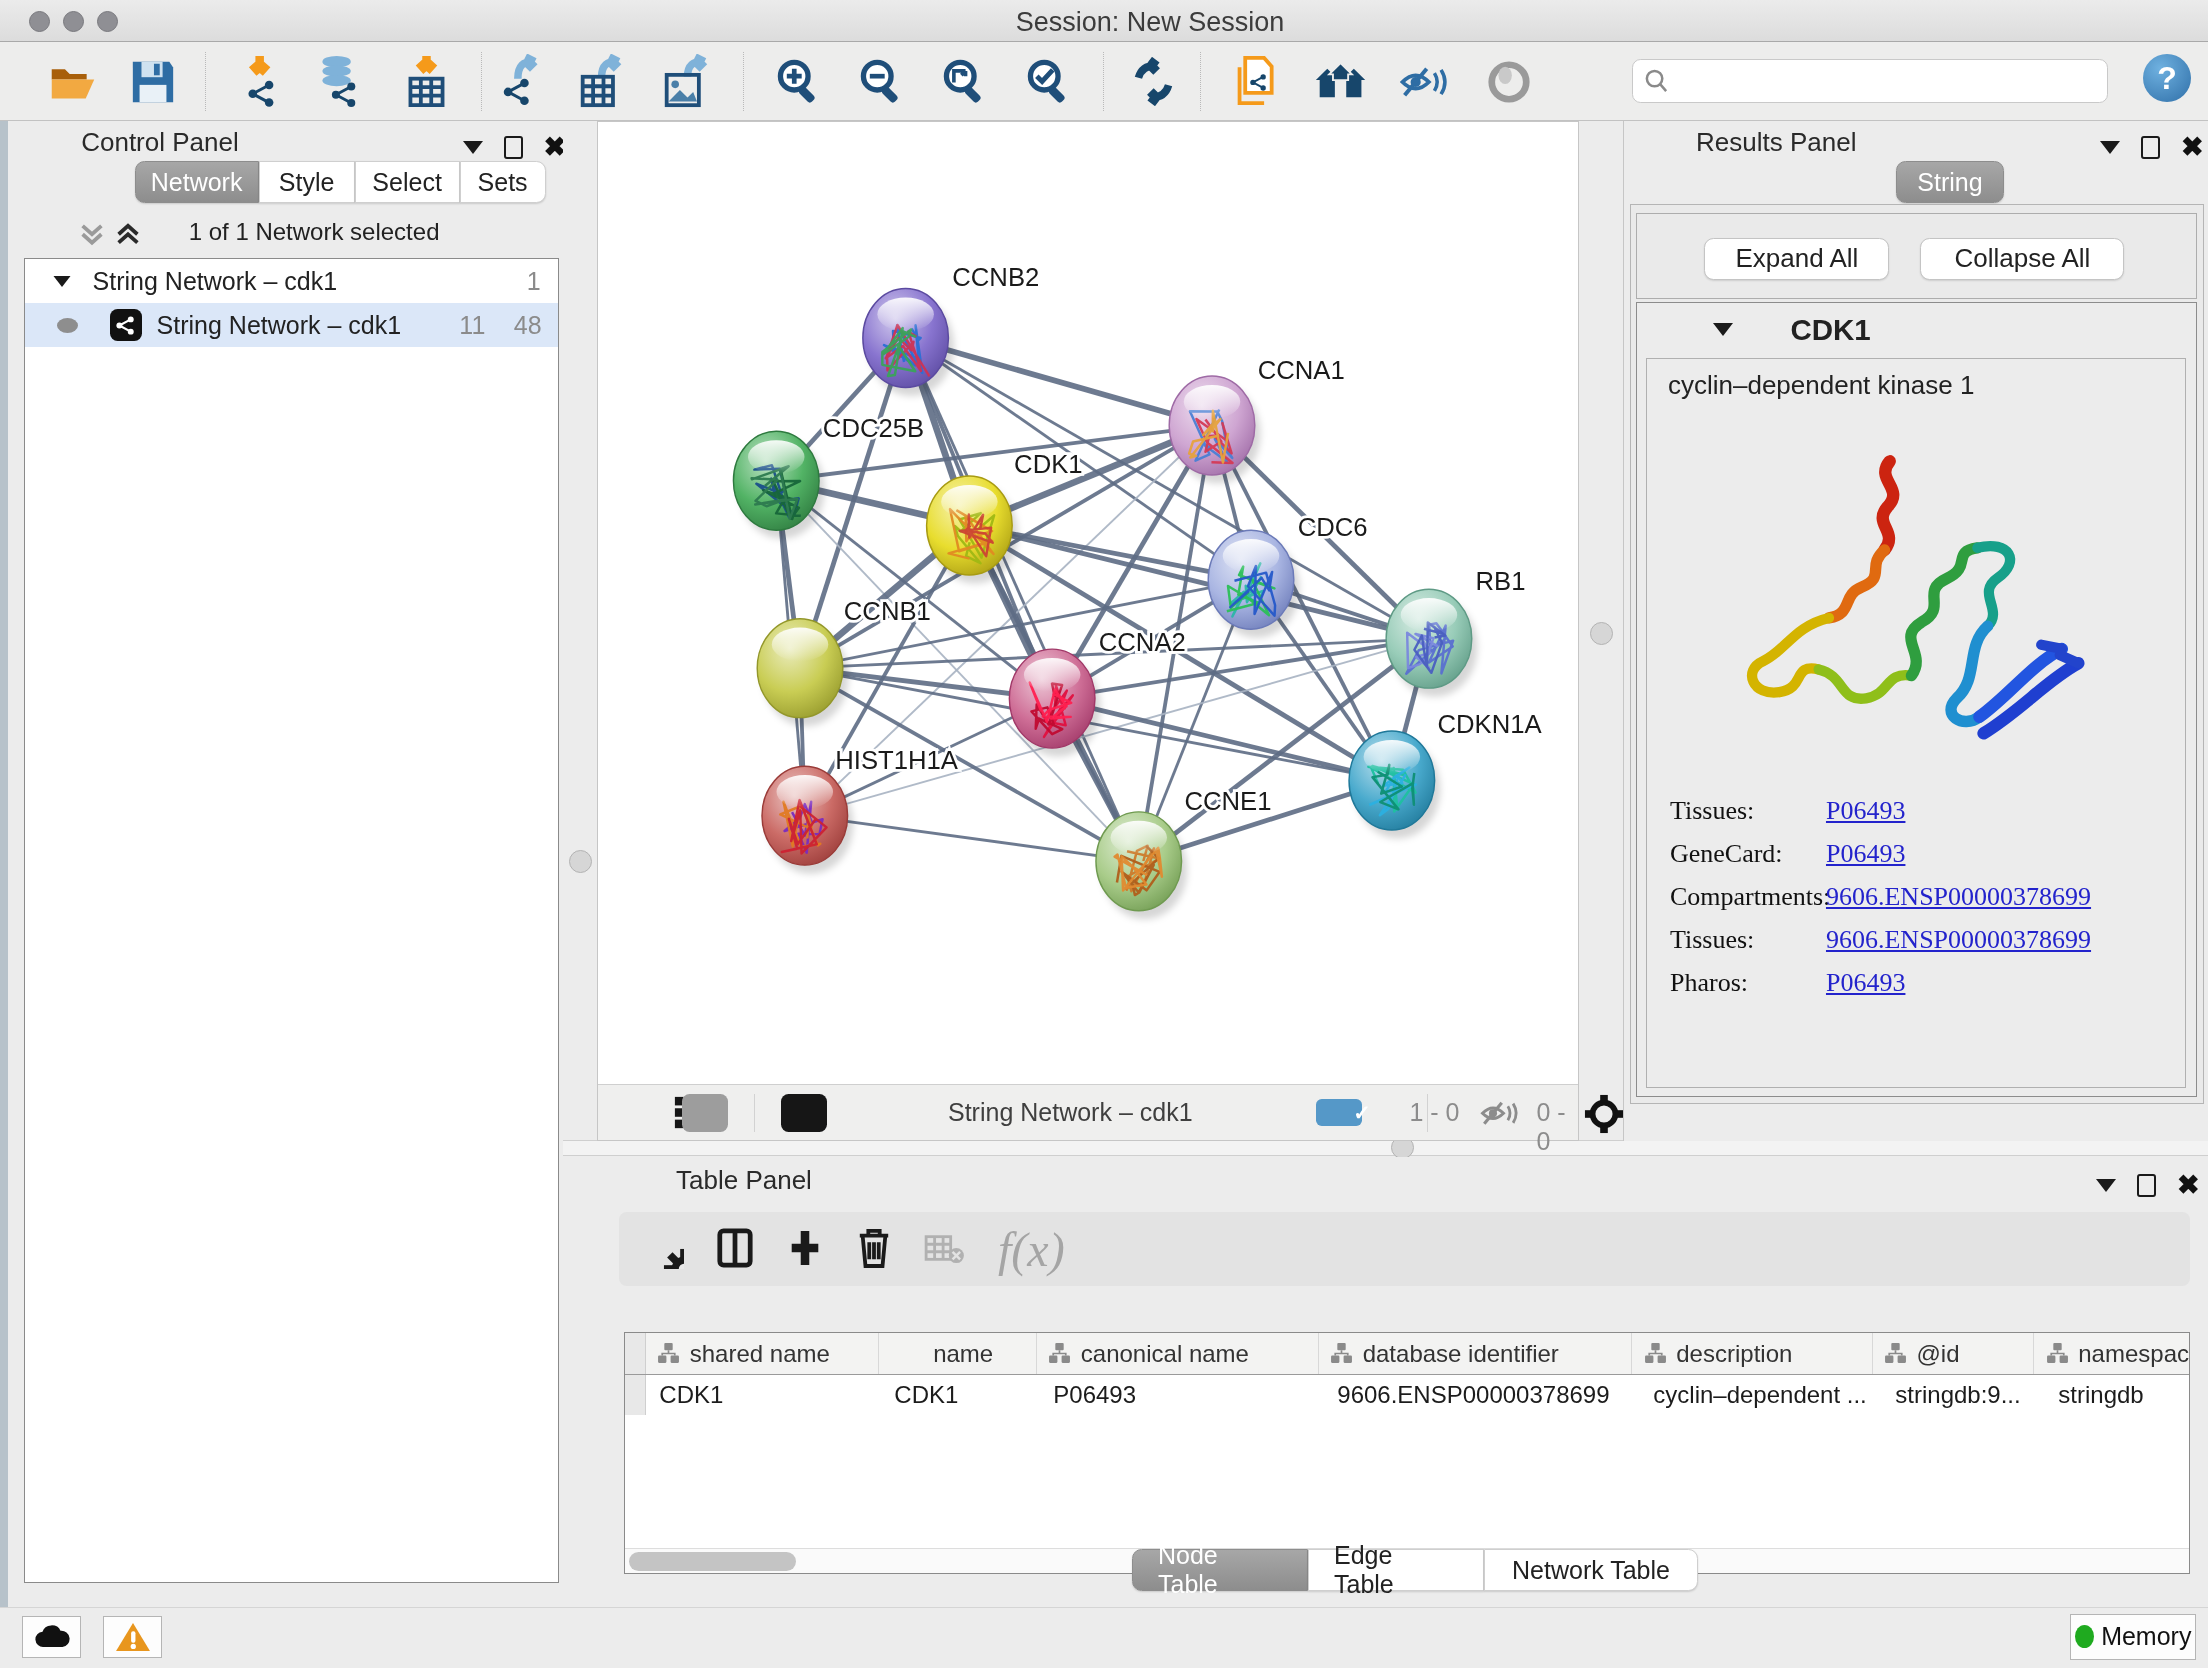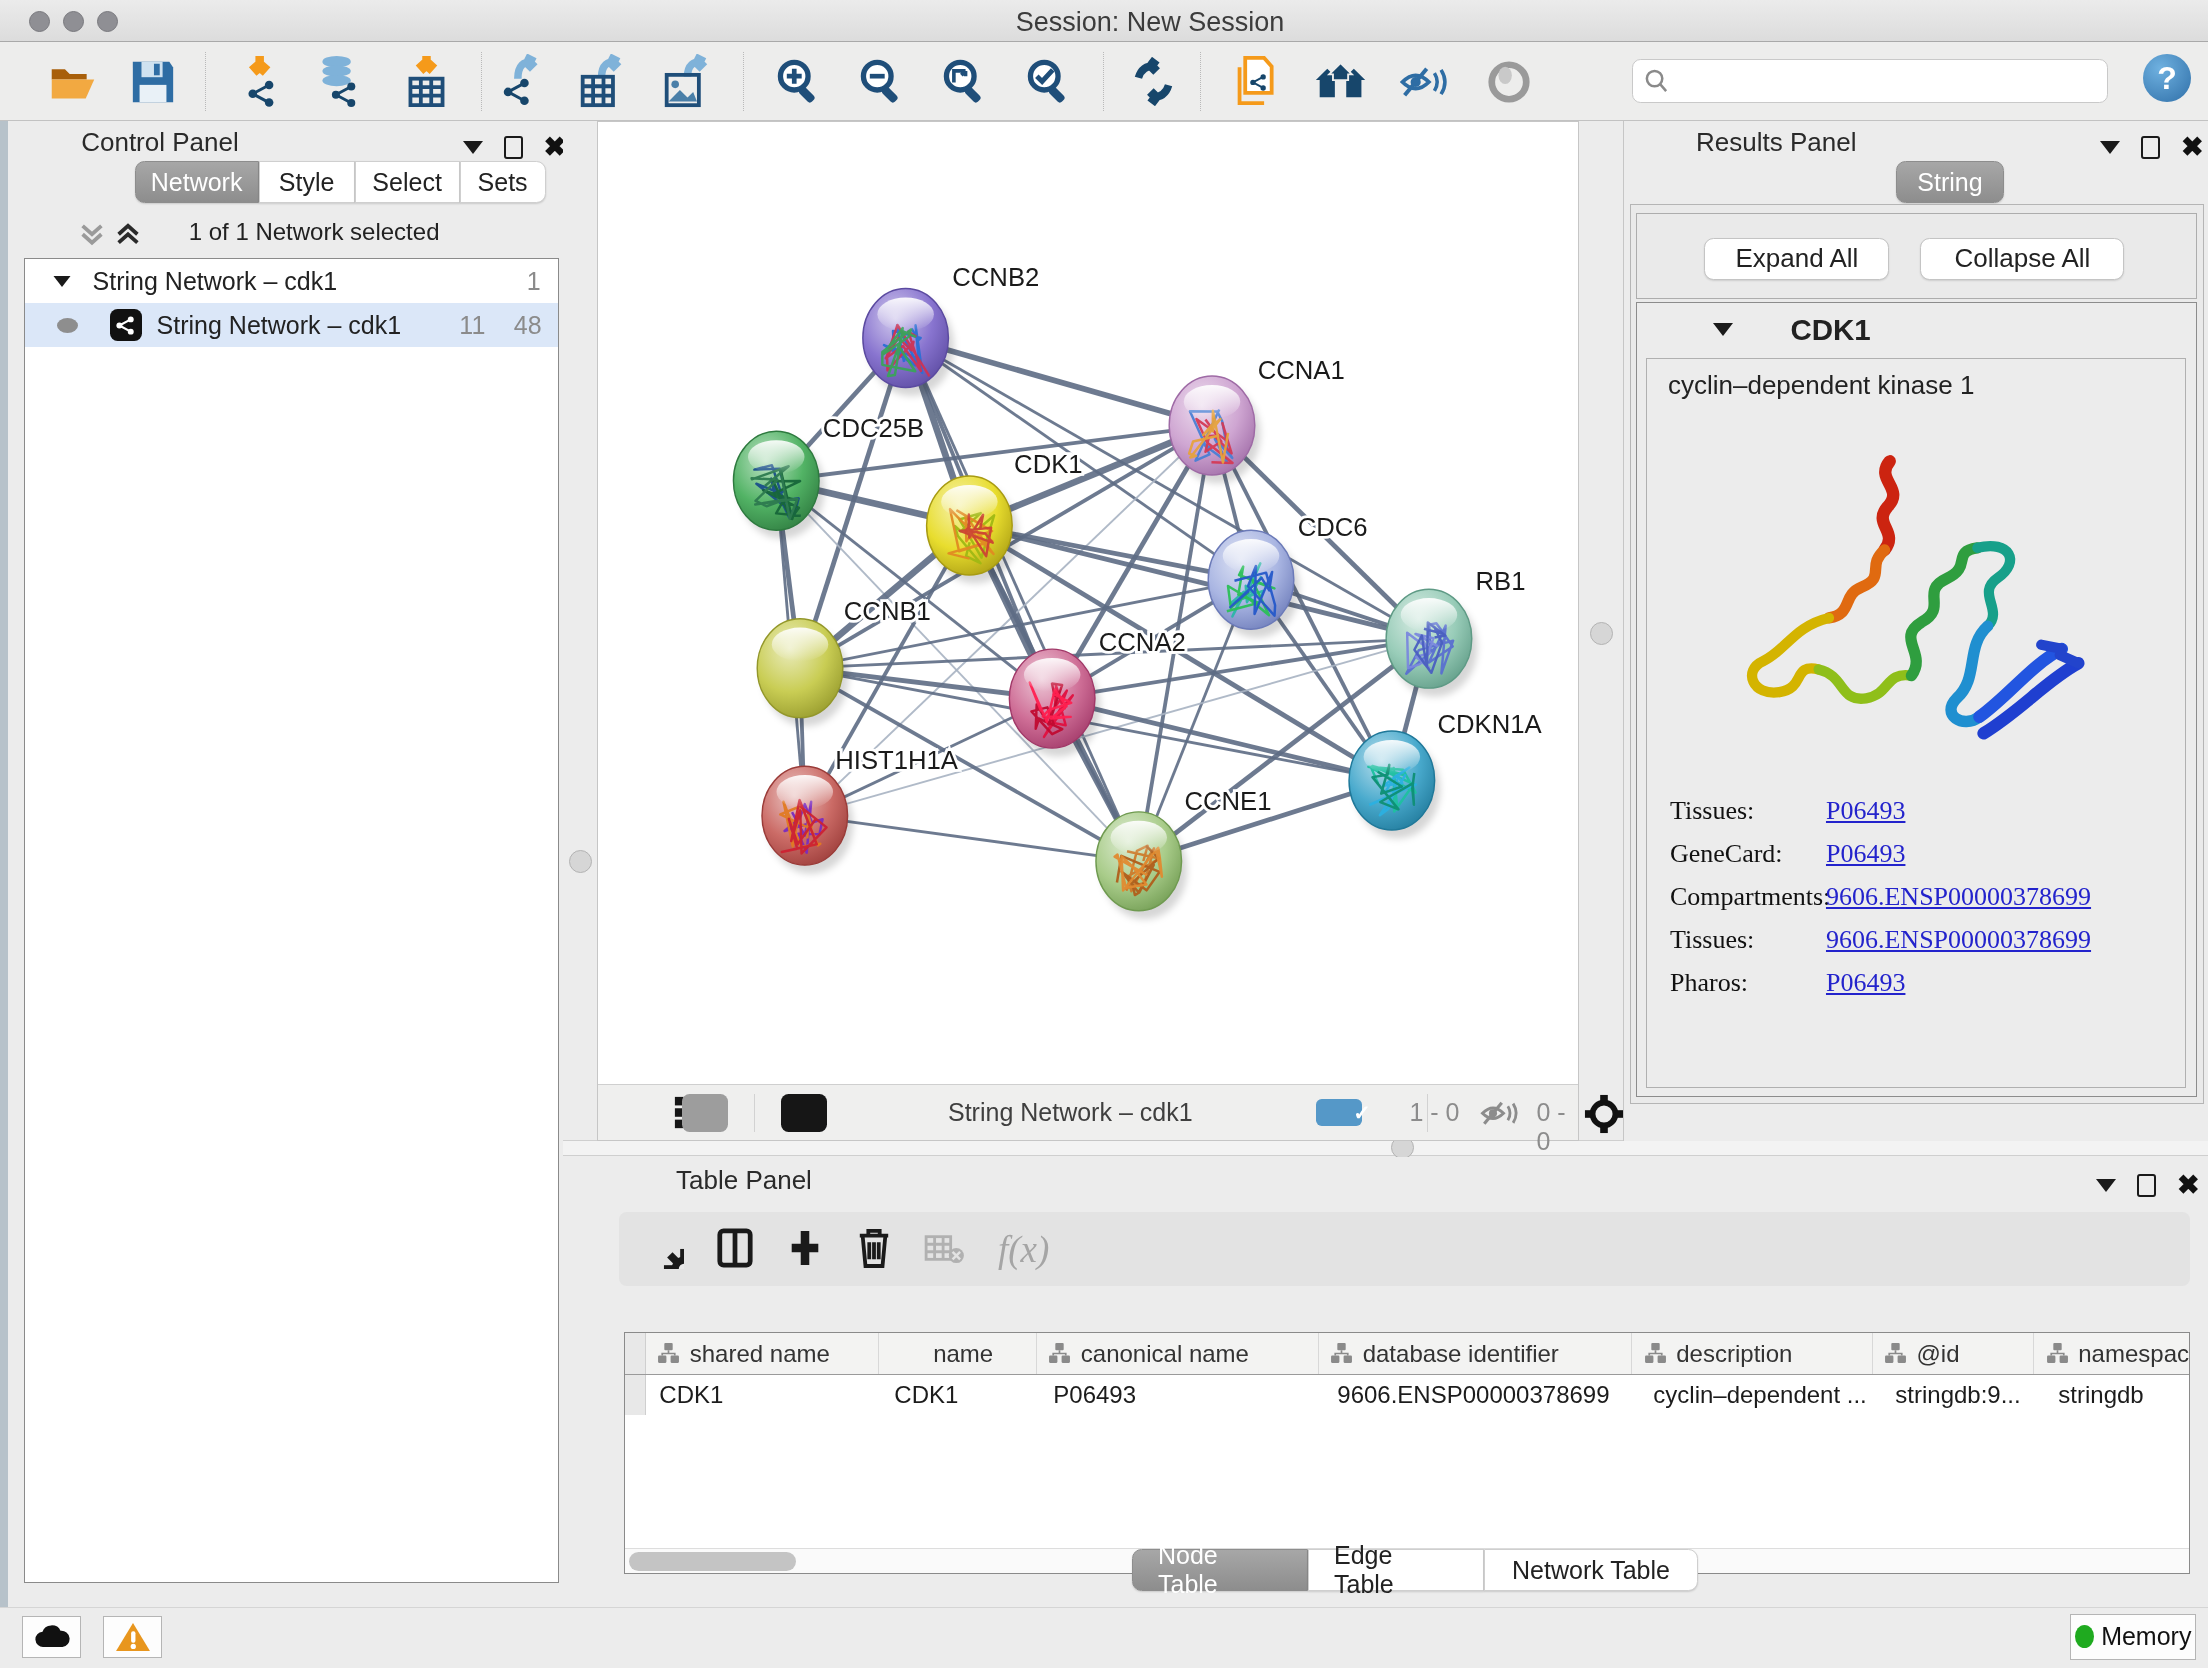--- a/index.html
+++ b/index.html
@@ -754,21 +754,21 @@
       <span style="opacity:.55">
         <svg width="42" height="34" viewBox="0 0 44 36">
             <g fill="none" stroke="#8a8a8a" stroke-width="3">
               <rect x="2" y="6" width="26" height="24"></rect>
               <path d="M2 14 h26 M2 22 h26 M11 6 v24 M20 6 v24"></path>
             </g>
             <circle cx="34" cy="26" r="8" fill="#8a8a8a"></circle>
             <path d="M30 22 l8 8 M38 22 l-8 8" stroke="#e3e3e3" stroke-width="2.6"></path>
           </svg>
       </span>
-      <span style="font-family:'Liberation Serif',serif; font-style:italic; font-size:37px; color:#a5a5a5">f(x)</span>
+      <span style="font-family:'Liberation Serif',serif; font-style:italic; font-size:48px; color:#a5a5a5">f(x)</span>
     </div>
 
     <div class="tp-table">
       <div class="th-row">
         <div class="rowstrip"></div>
         <div class="th-cell" style="width:235px">
             <svg width="23" height="23" viewBox="0 0 22 22">
               <use href="#sym-minitree"></use>
             </svg>
             <span>shared name</span>

